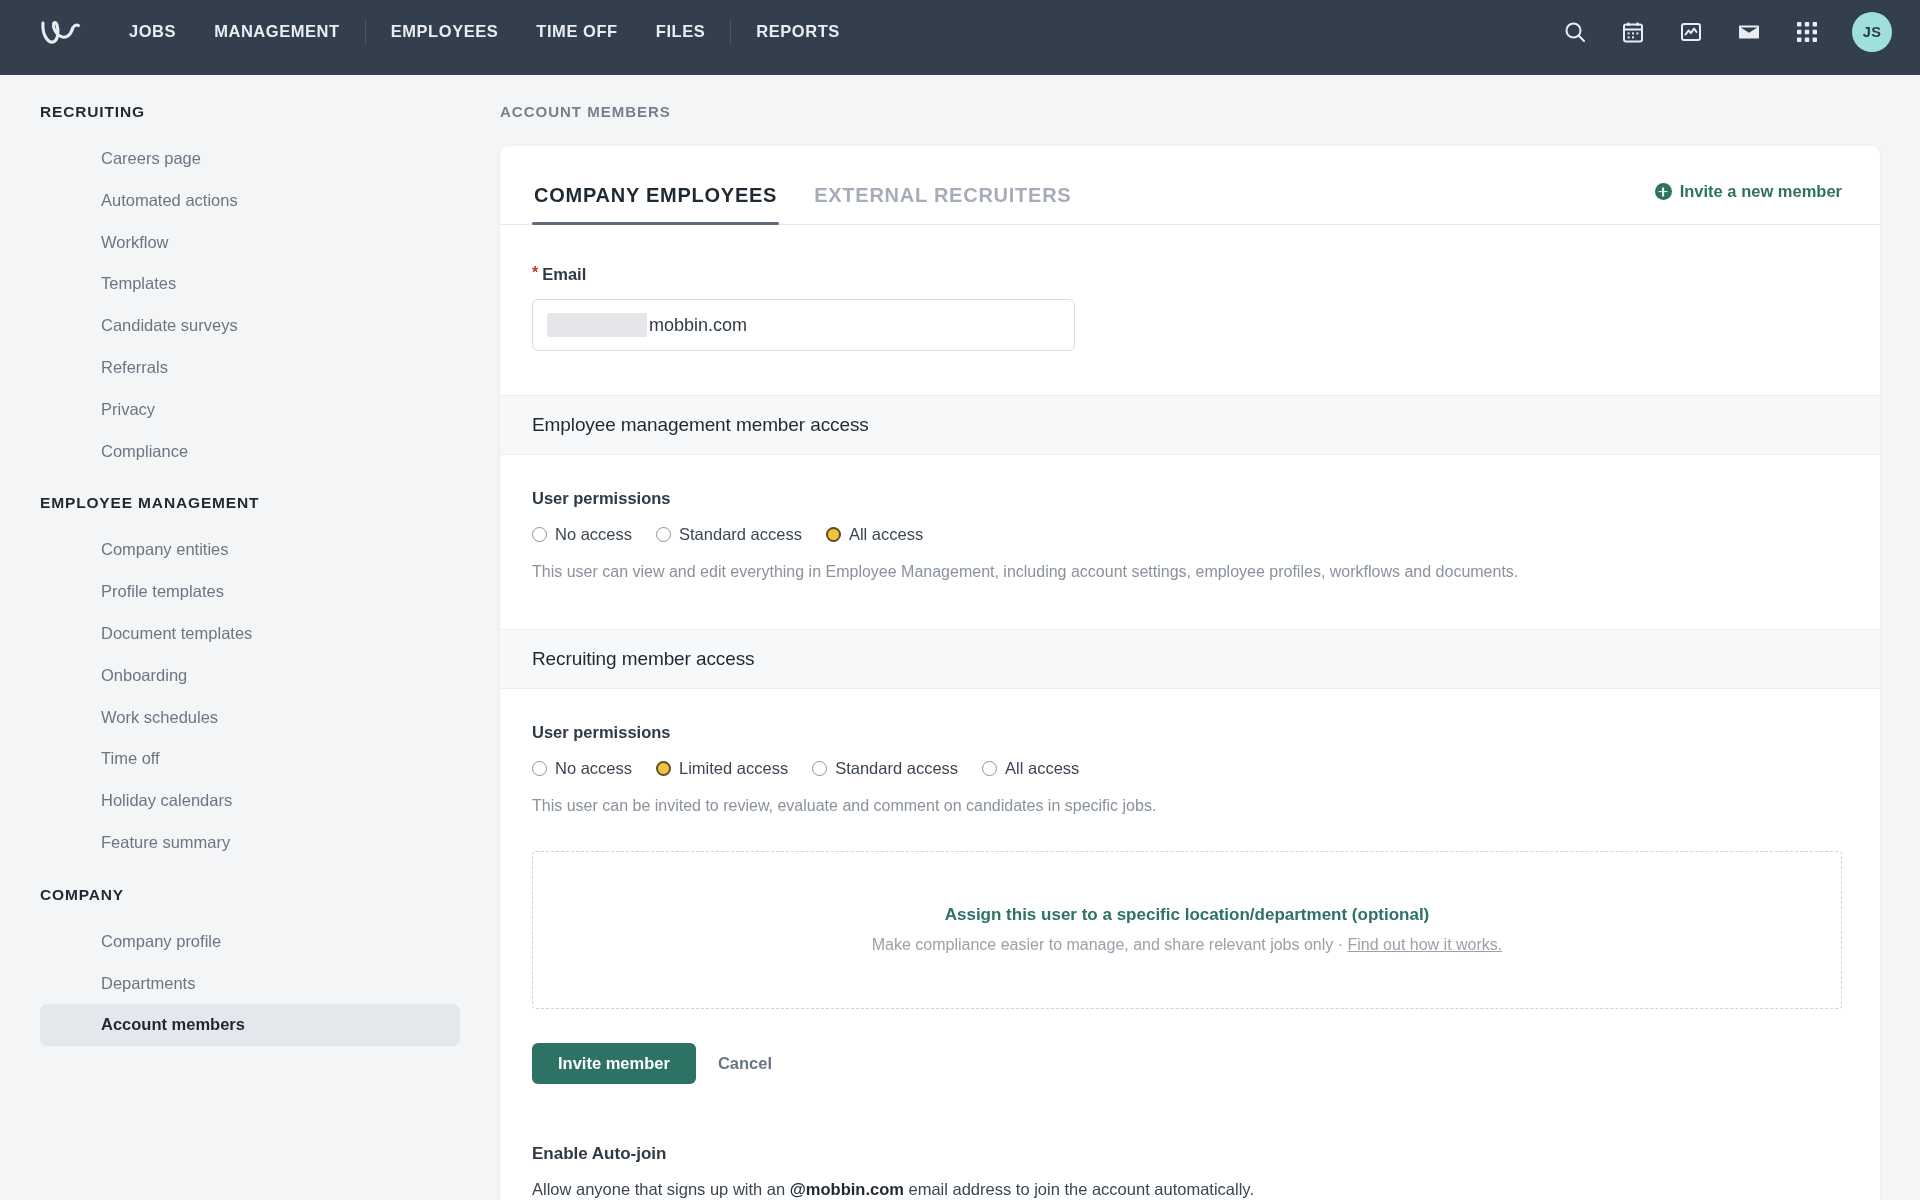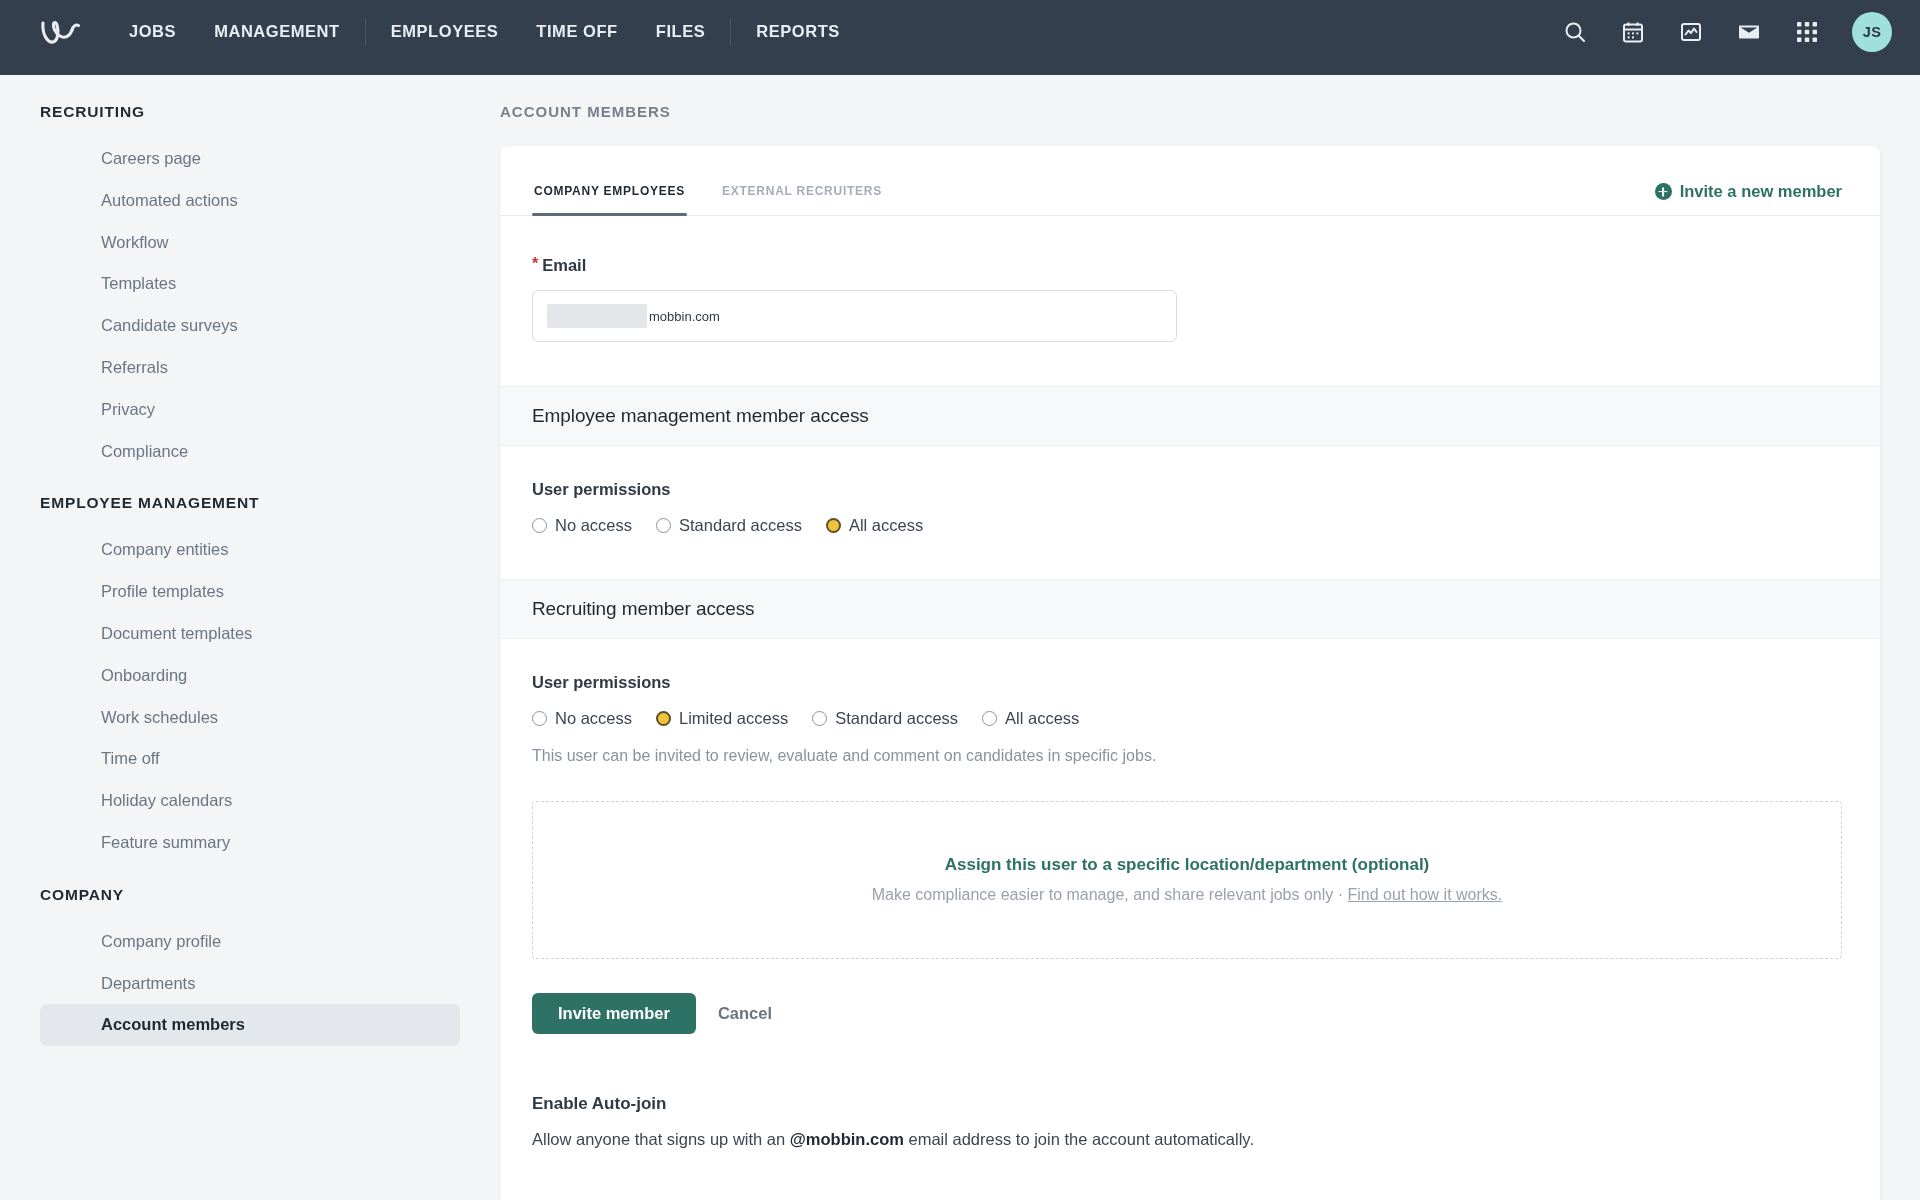--- a/index.html
+++ b/index.html
@@ -159,21 +159,21 @@
   
   .tabs-row {
     display: flex;
     align-items: flex-start;
     padding: 32px 38px 0 32px;
     border-bottom: 1px solid #e7e9ed;
     position: relative;
   }
 
   .tab {
-    font-size: 12px;
+    font-size: 20px;
     font-weight: bold;
     letter-spacing: 0.75px;
     color: #a6adb8;
     padding: 6px 2px 17px 2px;
     margin-right: 33px;
     cursor: pointer;
     position: relative;
     white-space: nowrap;
   }
   .tab.active { color: #1f2933; }
@@ -222,30 +222,30 @@
     font-weight: bold;
     color: #2f3a45;
     margin-bottom: 15px;
     display: flex;
     align-items: flex-start;
     gap: 4px;
   }
   .req-star { color: #c0392b; font-size: 16px; line-height: 1; }
 
   .email-input {
-    width: 645px;
+    width: 543px;
     height: 52px;
     border: 1px solid #d9dde3;
     border-radius: 6px;
     display: flex;
     align-items: center;
     padding: 0 14px;
     background: #fff;
     cursor: text;
-    font-size: 13px;
+    font-size: 18px;
     color: #2f3a45;
   }
   .redact {
     width: 100px;
     height: 24px;
     background: #e4e6e9;
     border-radius: 2px;
     flex: 0 0 auto;
   }
   .email-suffix { margin-left: 2px; }
@@ -531,20 +531,21 @@
           <label class="radio-opt">
             <span class="radio-dot"></span>
             <span>Standard access</span>
           </label>
           <label class="radio-opt checked">
             <span class="radio-dot"></span>
             <span>All access</span>
           </label>
         </div>
 
+        <div class="help-text">This user can view and edit everything in Employee Management, including account settings, employee profiles, workflows and documents.</div>
       </div>
 
       <div class="band">
         <div class="band-title">Recruiting member access</div>
       </div>
 
       <div class="section-body">
         <div class="sub-label">User permissions</div>
 
         <div class="radio-row">

